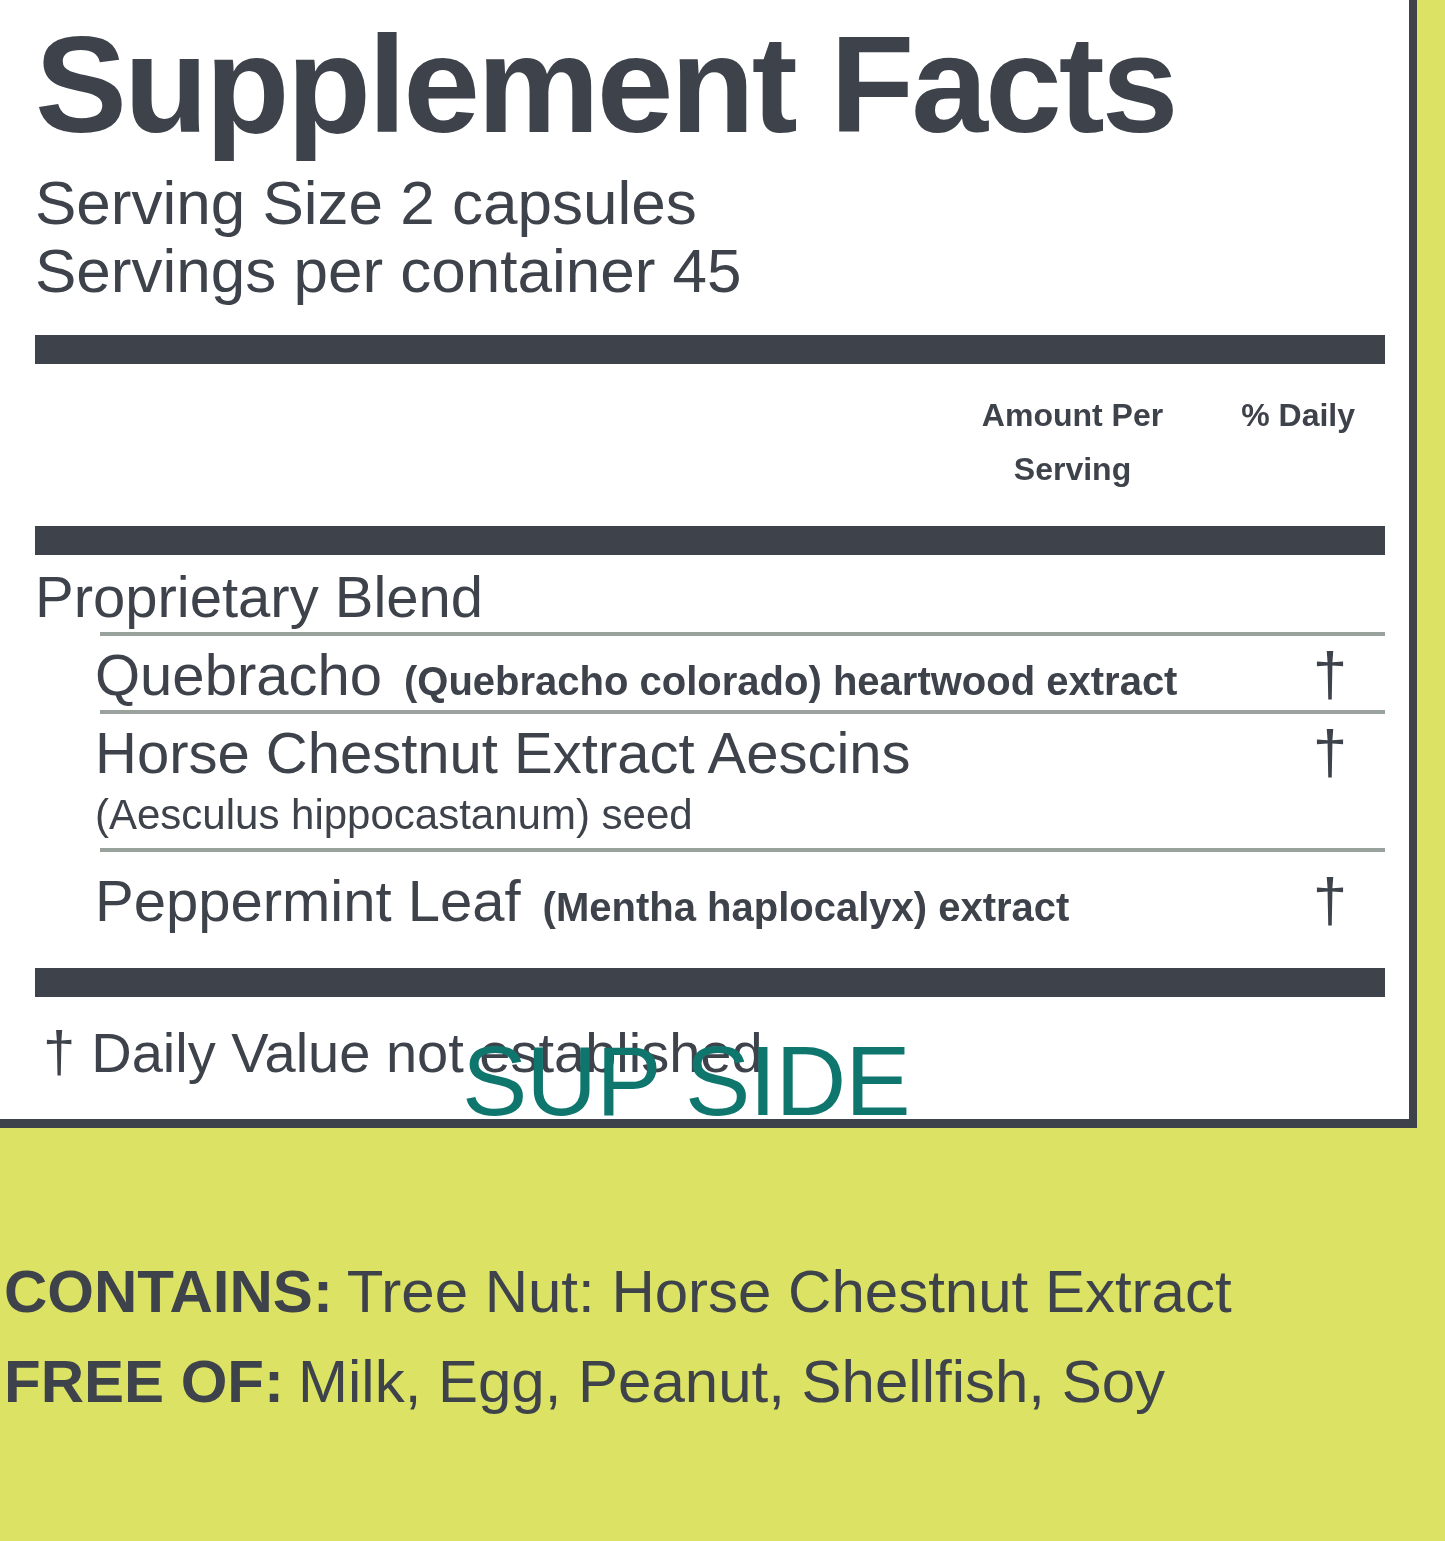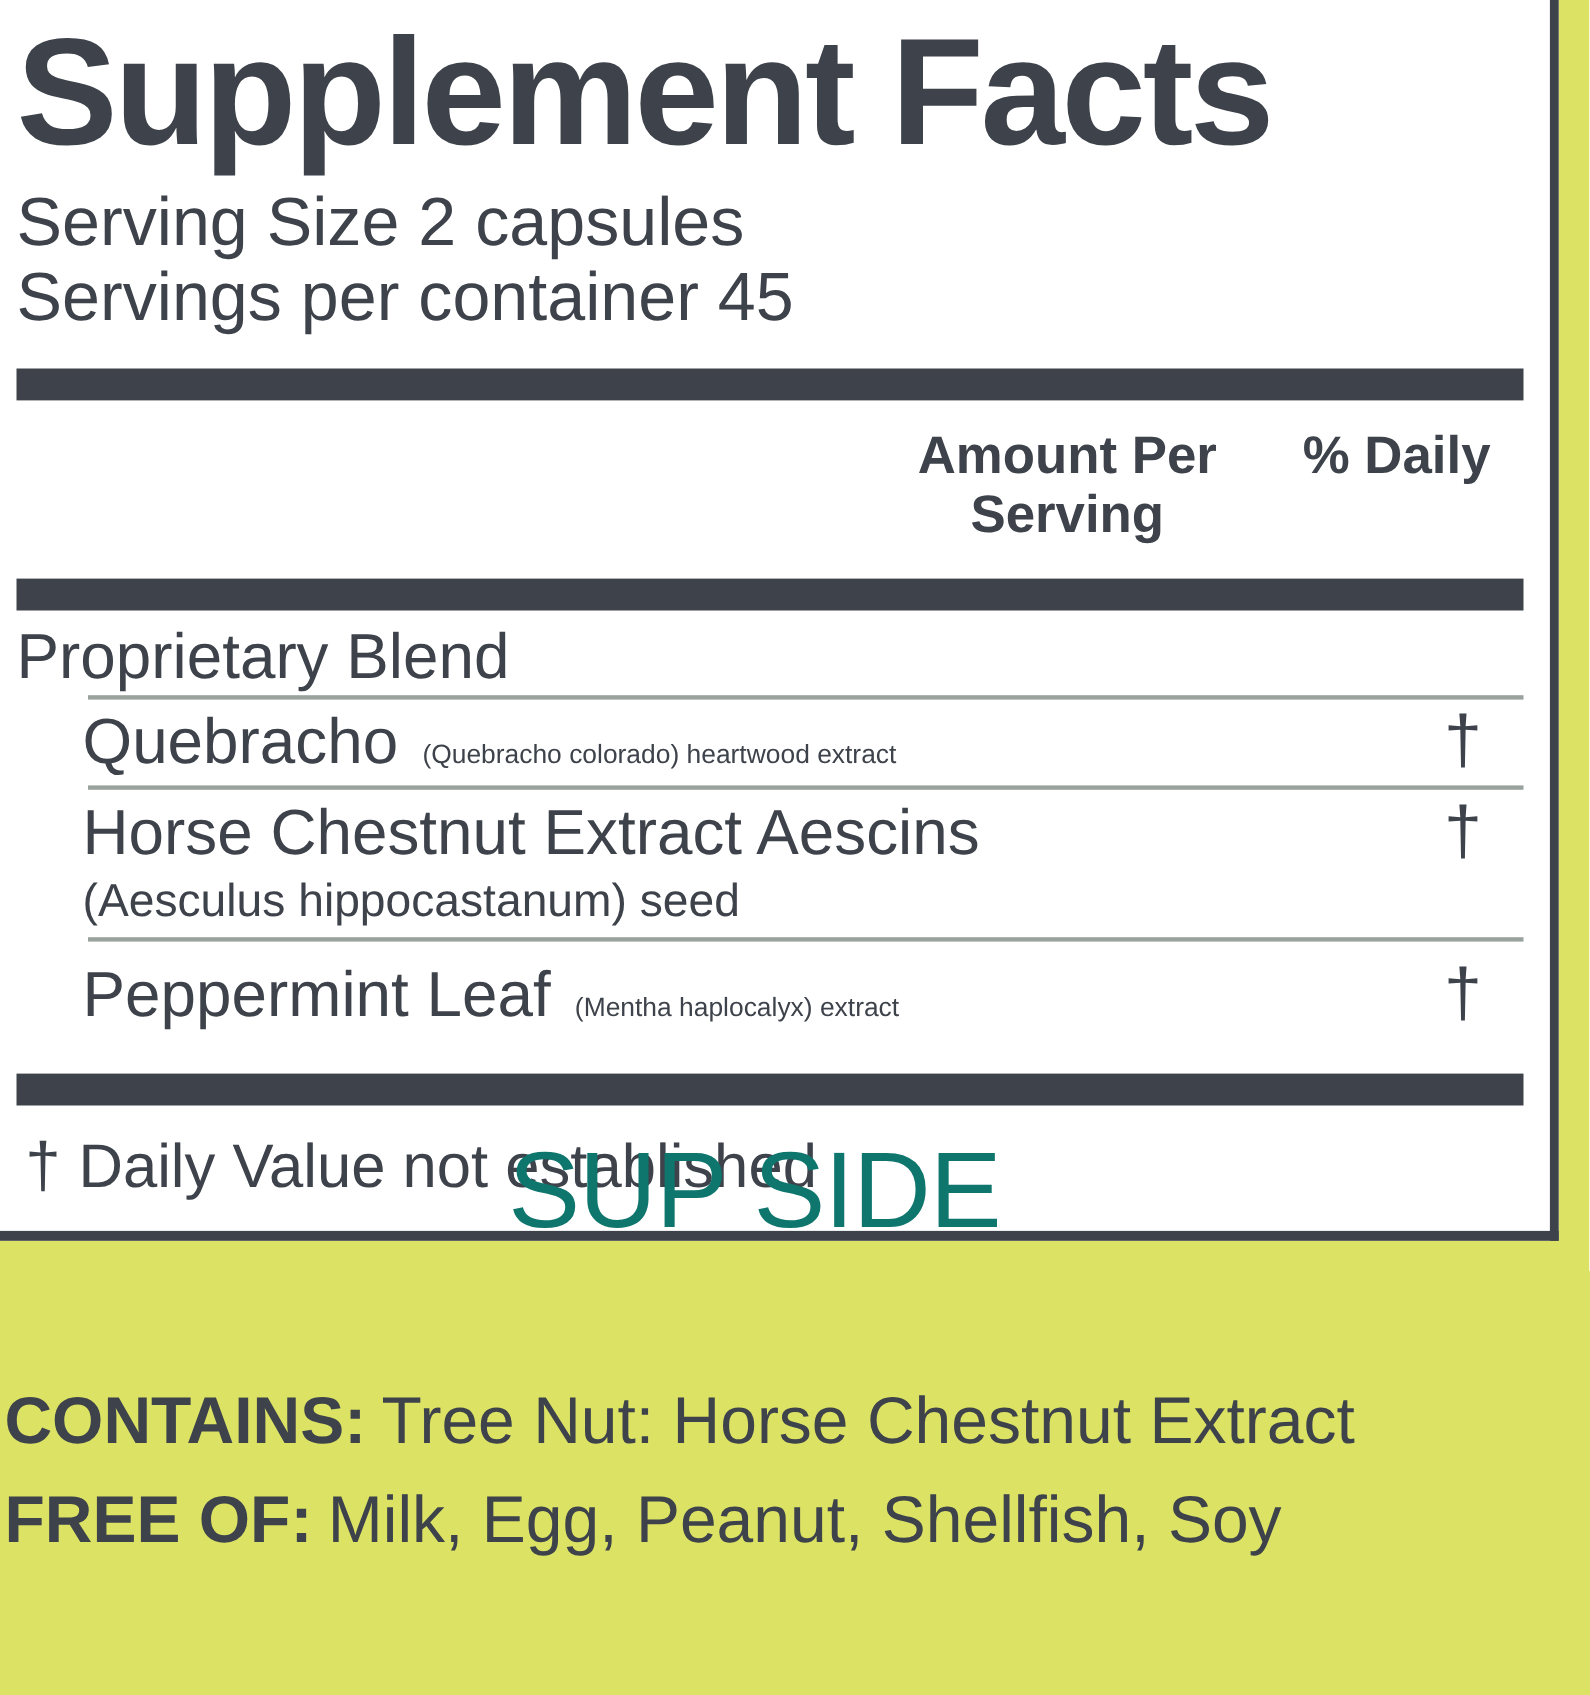--- a/index.html
+++ b/index.html
@@ -6,44 +6,44 @@
   .page {
     position:relative; width:1445px; height:1541px; overflow:hidden;
     background:#dce264; color:#3e434b;
     font-family:"Liberation Sans", sans-serif;
   }
   
   .facts-panel {
     position:absolute; top:0; left:0;
     width:1417px; height:1128px; background:#ffffff;
     border-right:8px solid #3e434b; border-bottom:9px solid #3e434b;
-    box-sizing:border-box; padding:0 24px 0 15px; overflow:visible;
+    box-sizing:border-box; padding:0 24px 0 35px; overflow:visible;
   }
   .sf-title {
     margin:14px 0 0 0; font-size:138px; line-height:1.02;
     font-weight:bold; letter-spacing:-3px; white-space:nowrap;
   }
   .serving-block { margin-top:14px; font-size:62px; line-height:68px; }
   .thick-bar { height:29px; background:#3e434b; }
   .bar-1 { margin-top:30px; }
   .bar-2 { margin-top:30px; }
   .bar-3 { margin-top:36px; }
   .col-headers {
     display:flex; justify-content:flex-end; gap:78px;
     margin-top:24px; padding-right:30px;
-    font-size:48px; font-weight:bold; line-height:54px; text-align:center;
+    font-size:32px; font-weight:bold; line-height:54px; text-align:center;
   }
   .row-main { font-size:58px; line-height:62px; }
   .blend-row { display:flex; margin-top:11px; align-items:baseline; }
   .blend-name { flex:0 0 830px; }
   .thin-rule { height:4px; background:#9aa29e; margin:4px 0 0 65px; }
   .ing-row { display:flex; align-items:baseline; margin:8px 0 0 60px; }
   .ing-row.gap-lg { margin-top:18px; }
   .ing-name { font-size:58px; line-height:62px; }
-  .ing-detail { font-size:24px; line-height:46px; margin-left:22px; }
+  .ing-detail { font-size:40px; line-height:46px; margin-left:22px;font-weight:bold; }
   .ing-detail-line2 { font-size:42px; line-height:50px; margin:6px 0 8px 60px; }
   .dv-cell { margin-left:auto; width:110px; text-align:center; font-size:62px; line-height:60px; }
   .footnote { display:flex; align-items:baseline; margin-top:24px; font-size:56px; line-height:62px; }
   .footnote .dagger { font-size:58px; margin:0 16px 0 8px; }
   .watermark {
     position:absolute; left:462px; top:1032px;
     font-size:98px; line-height:98px; letter-spacing:-1px;
     color:#0f766e; white-space:nowrap;
   }
   

